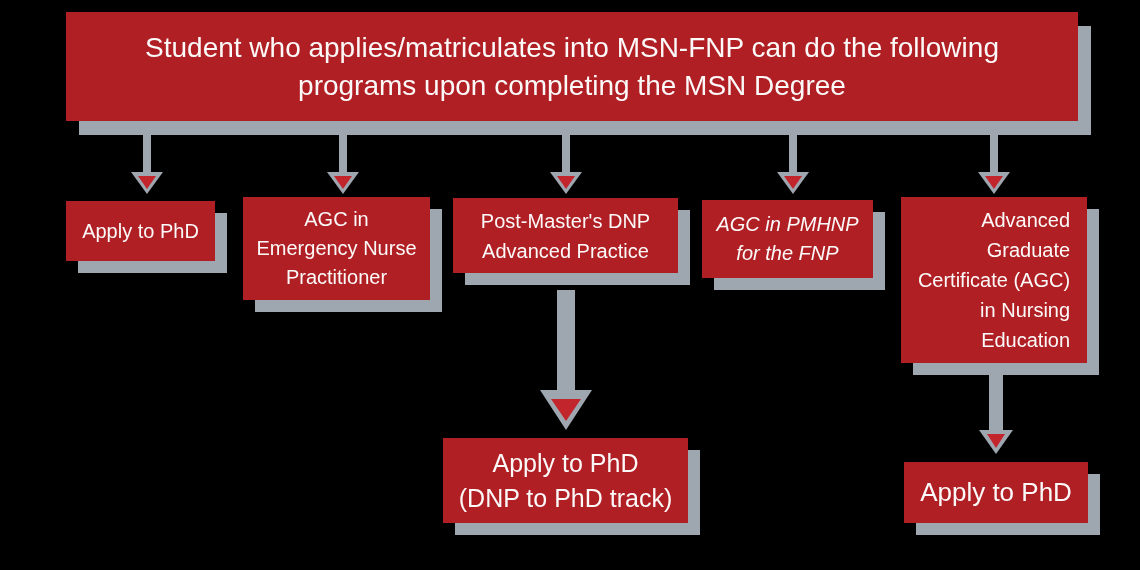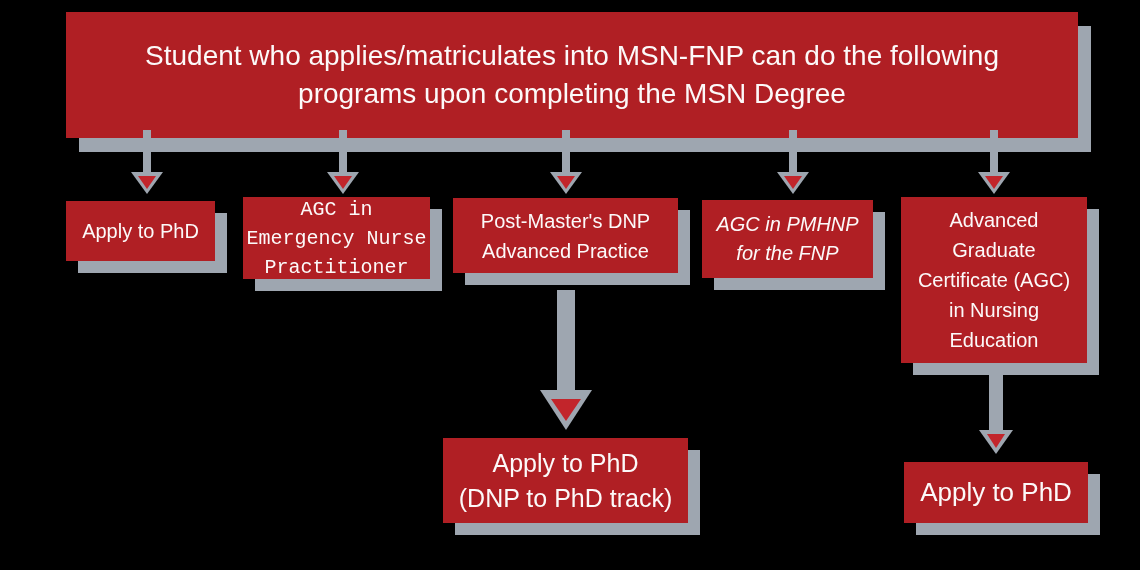--- a/index.html
+++ b/index.html
@@ -15,29 +15,29 @@
     background:#B01F24;
     color:#FCF9F9;
     display:flex;
     align-items:center;
     justify-content:center;
     text-align:center;
     white-space:pre-line;
     box-shadow:12px 12px 0 0 #9EA6B0;
   }
   #banner {
-    left:66px; top:12px; width:1012px; height:126px;
+    left:66px; top:12px; width:1012px; height:109px;
     font-size:28px; line-height:38px;
     box-shadow:13px 14px 0 0 #9EA6B0;
   }
   #box1 { left:66px;  top:201px; width:149px; height:60px;  font-size:20px; }
-  #box2 { left:243px; top:197px; width:187px; height:82px; font-size:20px; line-height:29px;font-family:Liberation Mono, monospace; }
+  #box2 { left:243px; top:197px; width:187px; height:103px; font-size:20px; line-height:29px; }
   #box3 { left:453px; top:198px; width:225px; height:75px;  font-size:20px; line-height:30px; }
   #box4 { left:702px; top:200px; width:171px; height:78px;  font-size:20px; line-height:29px;font-style:italic; }
-  #box5 { left:901px; top:197px; width:186px; height:166px; font-size:20px; line-height:30px; }
+  #box5 { left:901px; top:197px; width:186px; height:166px; font-size:20px; line-height:30px;text-align:right; }
   #box6 { left:443px; top:438px; width:245px; height:85px;  font-size:25px; line-height:35px; }
   #box7 { left:904px; top:462px; width:184px; height:61px;  font-size:26px; }
 
   .stem { position:absolute; background:#9EA6B0; }
   #stem1 { left:143px; top:130px; width:8px;  height:44px; }
   #stem2 { left:339px; top:130px; width:8px;  height:44px; }
   #stem3 { left:562px; top:130px; width:8px;  height:44px; }
   #stem4 { left:789px; top:130px; width:8px;  height:44px; }
   #stem5 { left:990px; top:130px; width:8px;  height:44px; }
   #stem6 { left:557px; top:290px; width:18px; height:102px; }

